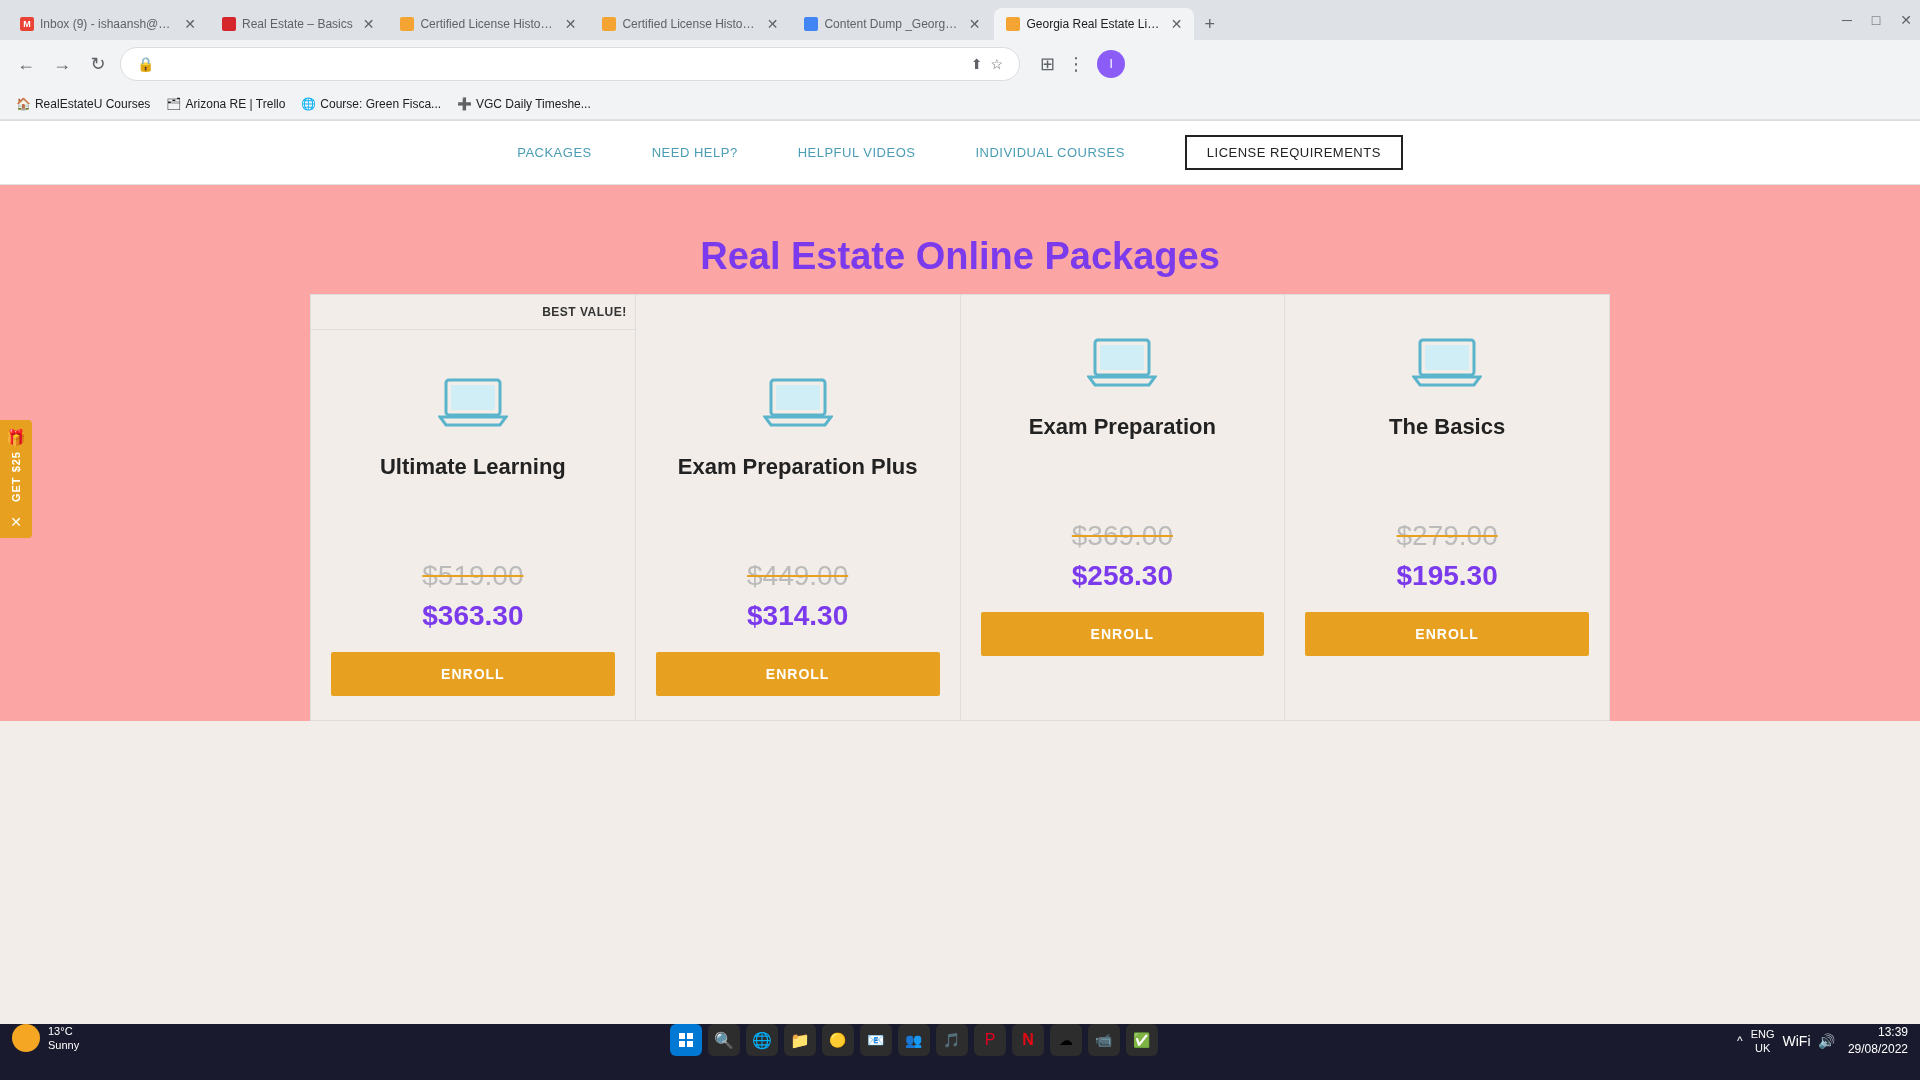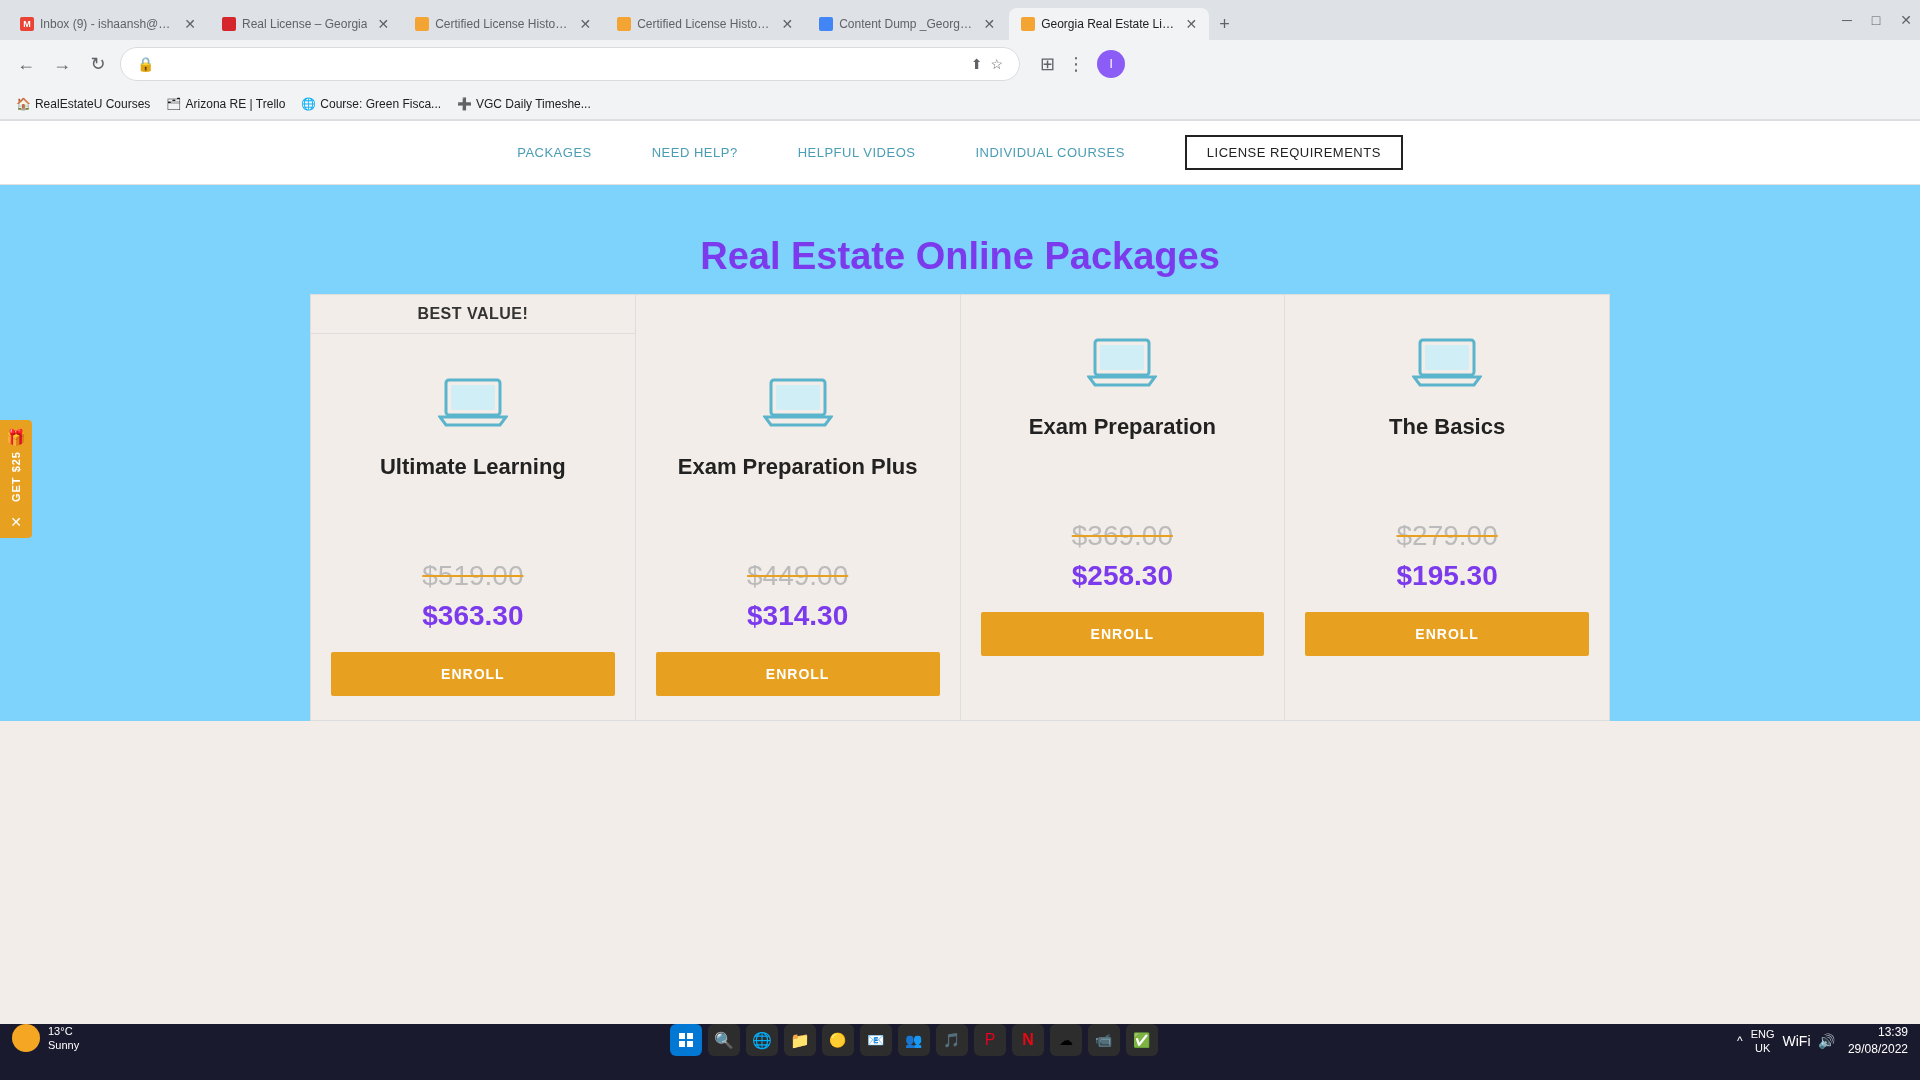--- a/index.html
+++ b/index.html
@@ -203,21 +203,21 @@
       text-align: center;
     }
     .nav-item.active {
       border: 2px solid #222;
       padding: 8px 20px;
       color: #222;
     }
 
     
     .main-content {
-      background: #7dd3fc;
+      background: #fca5a5;
       padding: 50px 80px 0 80px;
       display: flex;
       flex-direction: column;
       align-items: center;
     }
     .page-title {
       font-size: 38px;
       font-weight: 700;
       color: #7c3aed;
       margin-bottom: 16px;
@@ -249,23 +249,23 @@
     .card:not(:last-child) {
       border-right: none;
     }
     .card-badge {
       position: absolute;
       top: -1px;
       left: -1px;
       right: -1px;
       background: #f2ede8;
       border: 1px solid #ddd;
-      text-align: center;
+      text-align: right;
       padding: 10px 8px;
-      font-size: 16px;
+      font-size: 12px;
       font-weight: 700;
       color: #333;
       letter-spacing: 0.5px;
     }
     .card-badge.double-line {
       padding: 6px 8px;
       line-height: 1.4;
     }
     .card-icon {
       margin-top: 60px;
@@ -427,21 +427,21 @@
   <div class="tab-bar">
 
     <div class="tab">
       <div class="tab-favicon favicon-gmail" style="width:14px;height:14px;display:flex;align-items:center;justify-content:center;font-size:9px;color:white;font-weight:bold;">M</div>
       <span class="tab-label">Inbox (9) - ishaansh@vong...</span>
       <span class="tab-close">✕</span>
     </div>
 
     <div class="tab">
       <div class="tab-favicon favicon-realtor" style="width:14px;height:14px;"></div>
-      <span class="tab-label">Real License – Georgia</span>
+      <span class="tab-label">Real Estate – Basics</span>
       <span class="tab-close">✕</span>
     </div>
 
     <div class="tab">
       <div class="tab-favicon favicon-cert1" style="width:14px;height:14px;"></div>
       <span class="tab-label">Certified License History O...</span>
       <span class="tab-close">✕</span>
     </div>
 
     <div class="tab">

